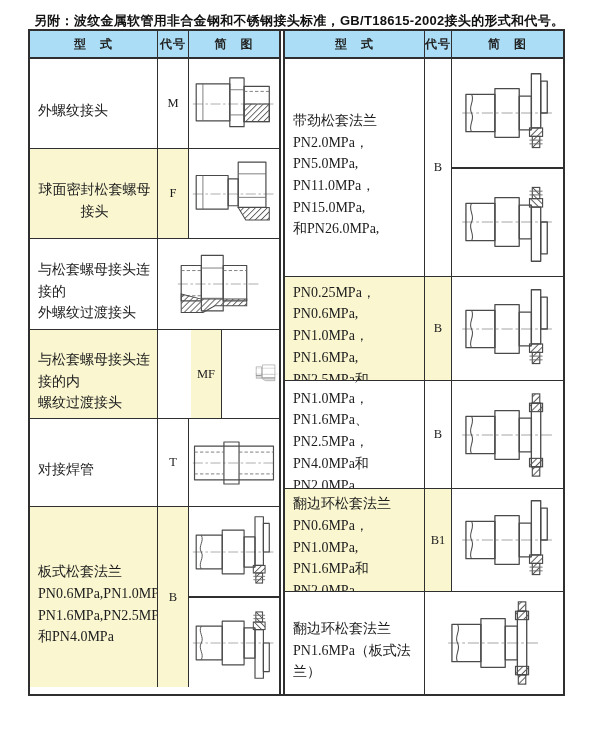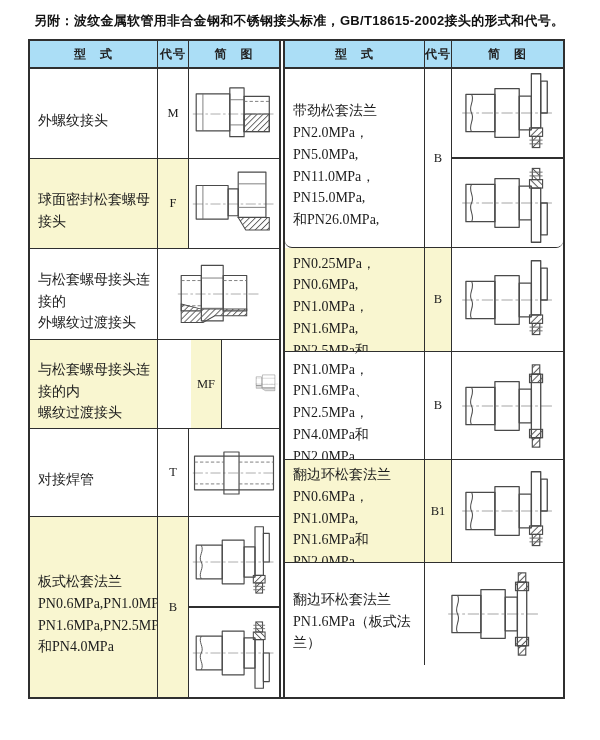--- a/index.html
+++ b/index.html
@@ -10,21 +10,21 @@
   *{box-sizing:border-box;margin:0;padding:0;}
   html,body{width:600px;background:#fff;}
   body{font-family:"Liberation Serif","DejaVu Serif",serif;color:#1a1a1a;}
   .page{position:relative;width:600px;height:740px;background:#fff;overflow:hidden;}
   .title{
     position:absolute;left:34px;top:12px;width:540px;
     font-family:"Liberation Sans","DejaVu Sans",sans-serif;
     font-size:13px;font-weight:bold;letter-spacing:0.3px;color:#111;
   }
   .table{
-    position:absolute;left:28px;top:39px;width:537px;
+    position:absolute;left:28px;top:29px;width:537px;
     display:flex;border:2px solid var(--border);background:#fff;
   }
   .half{display:flex;flex-direction:column;}
   .half.left{width:249px;}
   .half.right{width:278px;}
   .mid{width:6px;border-left:2px solid var(--border);border-right:2px solid var(--border);background:#fff;}
   .hrow{display:flex;height:28px;background:var(--header-bg);border-bottom:2px solid var(--border);}
   .hcell{
     display:flex;align-items:center;justify-content:center;
     font-size:12px;font-weight:bold;letter-spacing:1px;color:#222;overflow:hidden;
@@ -83,21 +83,21 @@
       <rect x="45" y="15" width="17" height="58" fill="none" stroke="#4a4a4a" stroke-width="1.4" stroke-linejoin="round"></rect>
       <line x1="45" y1="29" x2="62" y2="29" stroke="#6a6a6a" stroke-width="1"></line>
       <line x1="45" y1="59" x2="62" y2="59" stroke="#6a6a6a" stroke-width="1"></line>
       <rect x="62" y="25" width="30" height="42" fill="none" stroke="#4a4a4a" stroke-width="1.4" stroke-linejoin="round"></rect>
       <line x1="62" y1="31" x2="92" y2="31" fill="none" stroke="#6a6a6a" stroke-width="1" stroke-dasharray="4 2.5"></line>
       <rect x="62" y="46" width="30" height="21" fill="url(#H1)" stroke="#4a4a4a" stroke-width="1.2"></rect>
                 </svg>
               </div>
             </div>
           </div>
-          <div class="row hl" style="height: 90px;">
+          <div class="row hl" style="height: 90px; text-align: center;">
             <div class="c-type w-type b-r">球面密封松套螺母接头</div>
             <div class="c-code w-code b-r">F</div>
             <div class="c-diag w-diag">
               <div class="sub">
                 <svg viewBox="0 0 100 92" xmlns="http://www.w3.org/2000/svg">
                   <defs>
                     <pattern id="H2" patternUnits="userSpaceOnUse" width="5" height="5" patternTransform="rotate(45)">
                       <line x1="2.5" y1="0" x2="2.5" y2="5" stroke="#5a5a5a" stroke-width="1.1"></line>
                     </pattern>
                   </defs>
@@ -240,21 +240,21 @@
 
     <div class="mid"></div>
 
     <div class="half right">
       <div class="hrow">
         <div class="hcell w-type b-r">型　式</div>
         <div class="hcell w-code b-r">代号</div>
         <div class="hcell w-diag">简　图</div>
       </div>
       <div class="body" id="right-body">
-          <div class="row" style="height: 179px; border-radius: 7px;">
+          <div class="row" style="height: 218px;">
             <div class="c-type w-type b-r">带劲松套法兰
 PN2.0MPa，PN5.0MPa,
 PN11.0MPa，PN15.0MPa,
 和PN26.0MPa,</div>
             <div class="c-code w-code b-r">B</div>
             <div class="c-diag w-diag">
               <div class="sub">
                 <svg viewBox="0 0 100 92" xmlns="http://www.w3.org/2000/svg">
                   <defs>
                     <pattern id="H8" patternUnits="userSpaceOnUse" width="5" height="5" patternTransform="rotate(45)">

